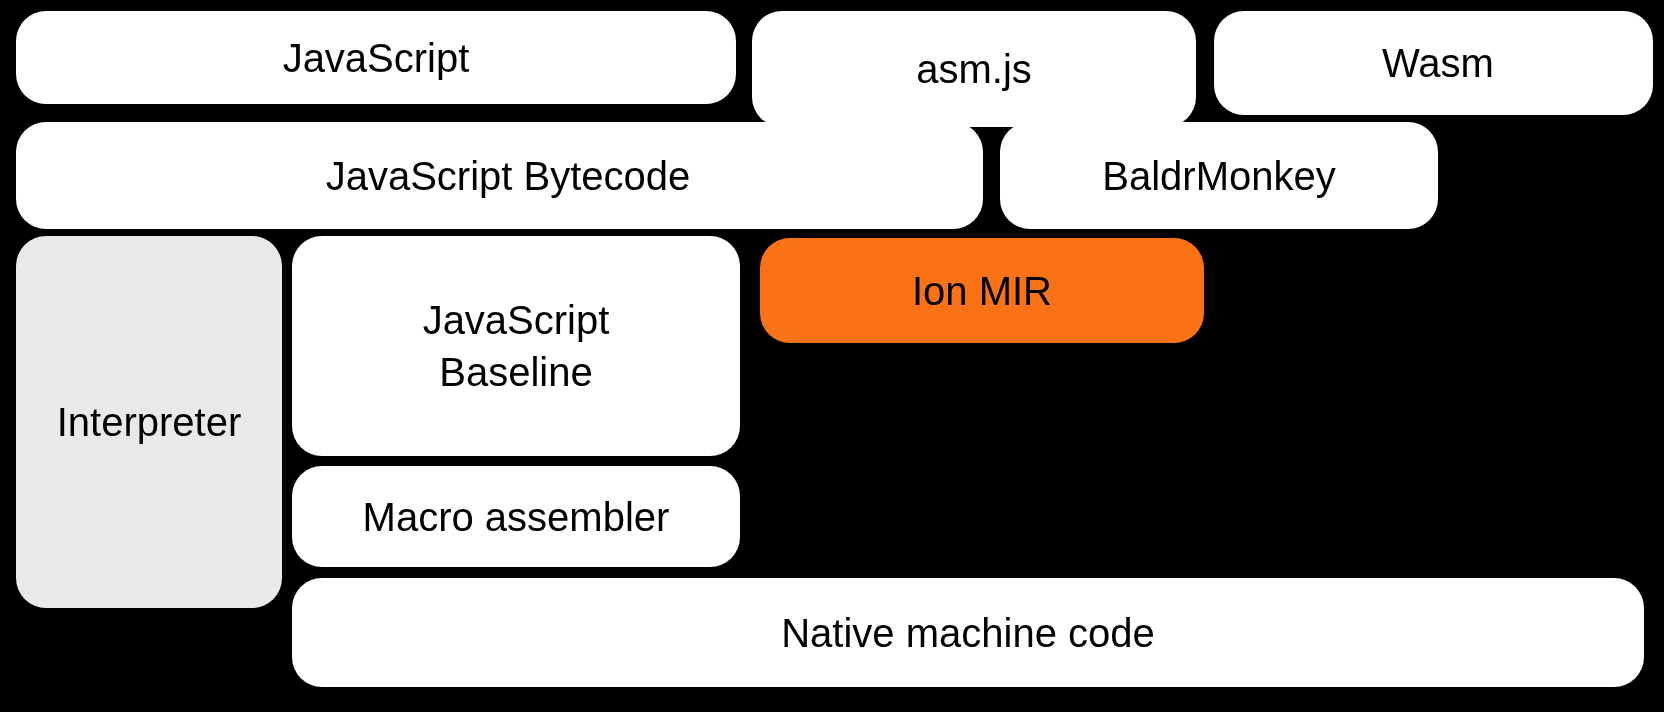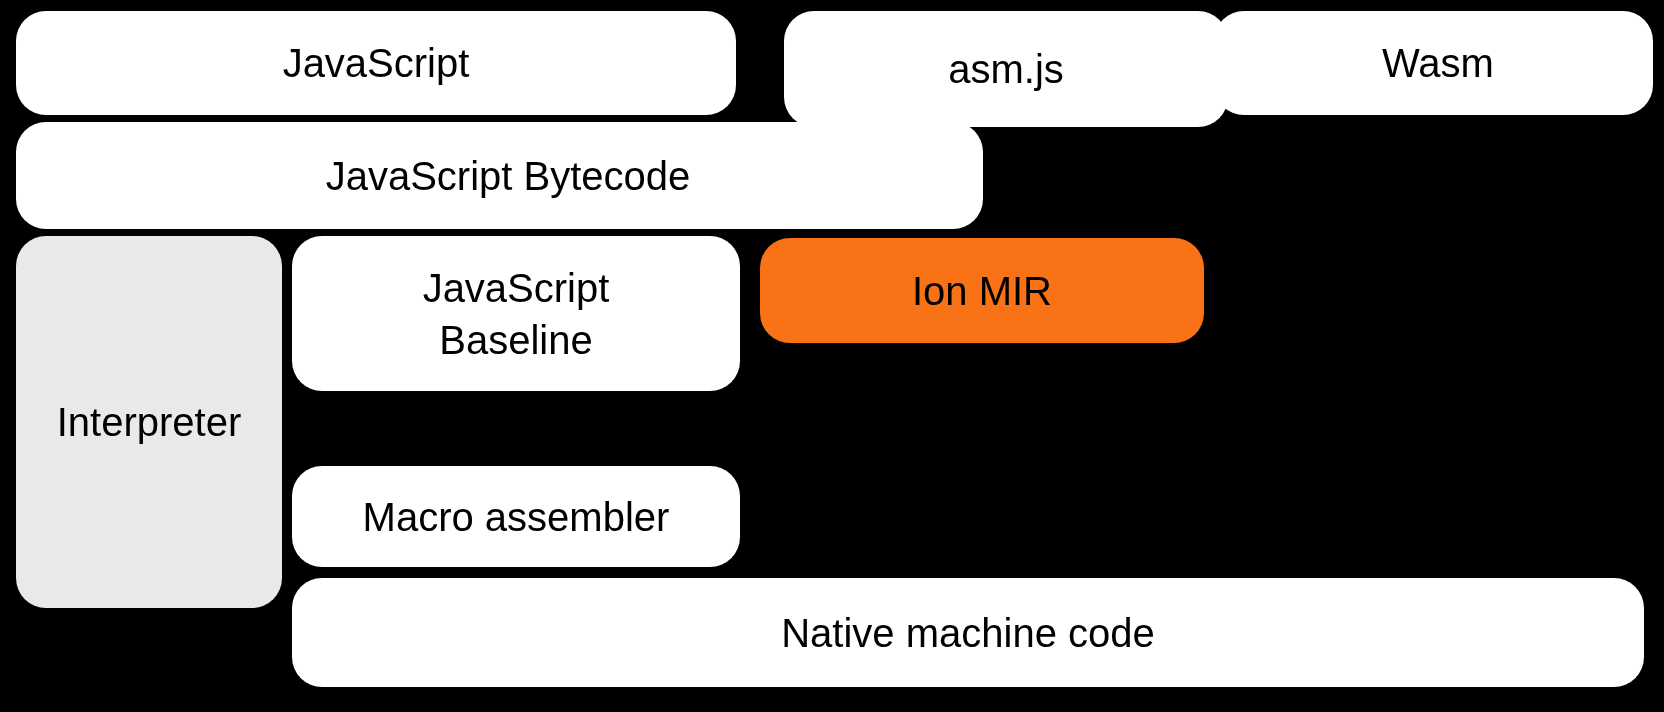--- a/index.html
+++ b/index.html
@@ -25,29 +25,29 @@
     color: #000000;
     font-size: 40px;
     line-height: 1.3;
     text-align: center;
   }
   .box .label {
     display: block;
     white-space: pre-line;
   }
   
-  #b-javascript   { left: 16px;   top: 11px;  width: 720px;  height: 104px; }
-  #b-asmjs        { left: 752px;  top: 11px;  width: 444px;  height: 116px; margin-left: 32px; }
+  #b-javascript   { left: 16px;   top: 11px;  width: 720px;  height: 93px; }
+  #b-asmjs        { left: 752px;  top: 11px;  width: 444px;  height: 116px; }
   #b-wasm         { left: 1214px; top: 11px;  width: 430px;  height: 104px; padding-left: 9px; }
   
   #b-bytecode     { left: 16px;   top: 122px; width: 950px;  height: 107px; }
   #b-baldrmonkey  { left: 1000px; top: 122px; width: 438px;  height: 107px; }
   
   #b-interpreter  { left: 16px;   top: 236px; width: 266px;  height: 372px; }
-  #b-baseline     { left: 292px;  top: 236px; width: 448px;  height: 155px; }
+  #b-baseline     { left: 292px;  top: 236px; width: 448px;  height: 220px; }
   #b-baseline .label { max-width: 280px; }
   #b-ionmir       { left: 748px;  top: 238px; width: 444px;  height: 105px; }
   #b-cretonne     { left: 748px;  top: 350px; width: 900px;  height: 218px; }
   #b-macro        { left: 292px;  top: 466px; width: 448px;  height: 101px; }
   
   #b-native       { left: 292px;  top: 578px; width: 1352px; height: 109px; }
 </style>
 </head>
 <body>
 
@@ -62,20 +62,23 @@
   </div>
 
   <div class="box" id="b-wasm" style="background: rgb(255, 255, 255);">
     <span class="label">Wasm</span>
   </div>
 
   <div class="box" id="b-bytecode" style="background: rgb(255, 255, 255); padding-left: 17px;">
     <span class="label">JavaScript Bytecode</span>
   </div>
 
+  <div class="box" id="b-baldrmonkey" style="background: rgb(255, 255, 255);">
+    <span class="label">BaldrMonkey</span>
+  </div>
 
   <div class="box" id="b-interpreter" style="background: rgb(233, 233, 233);">
     <span class="label">Interpreter</span>
   </div>
 
   <div class="box" id="b-baseline" style="background: rgb(255, 255, 255);">
     <span class="label">JavaScript Baseline</span>
   </div>
 
   <div class="box" id="b-ionmir" style="background: #f97316; margin-left: 12px;">

